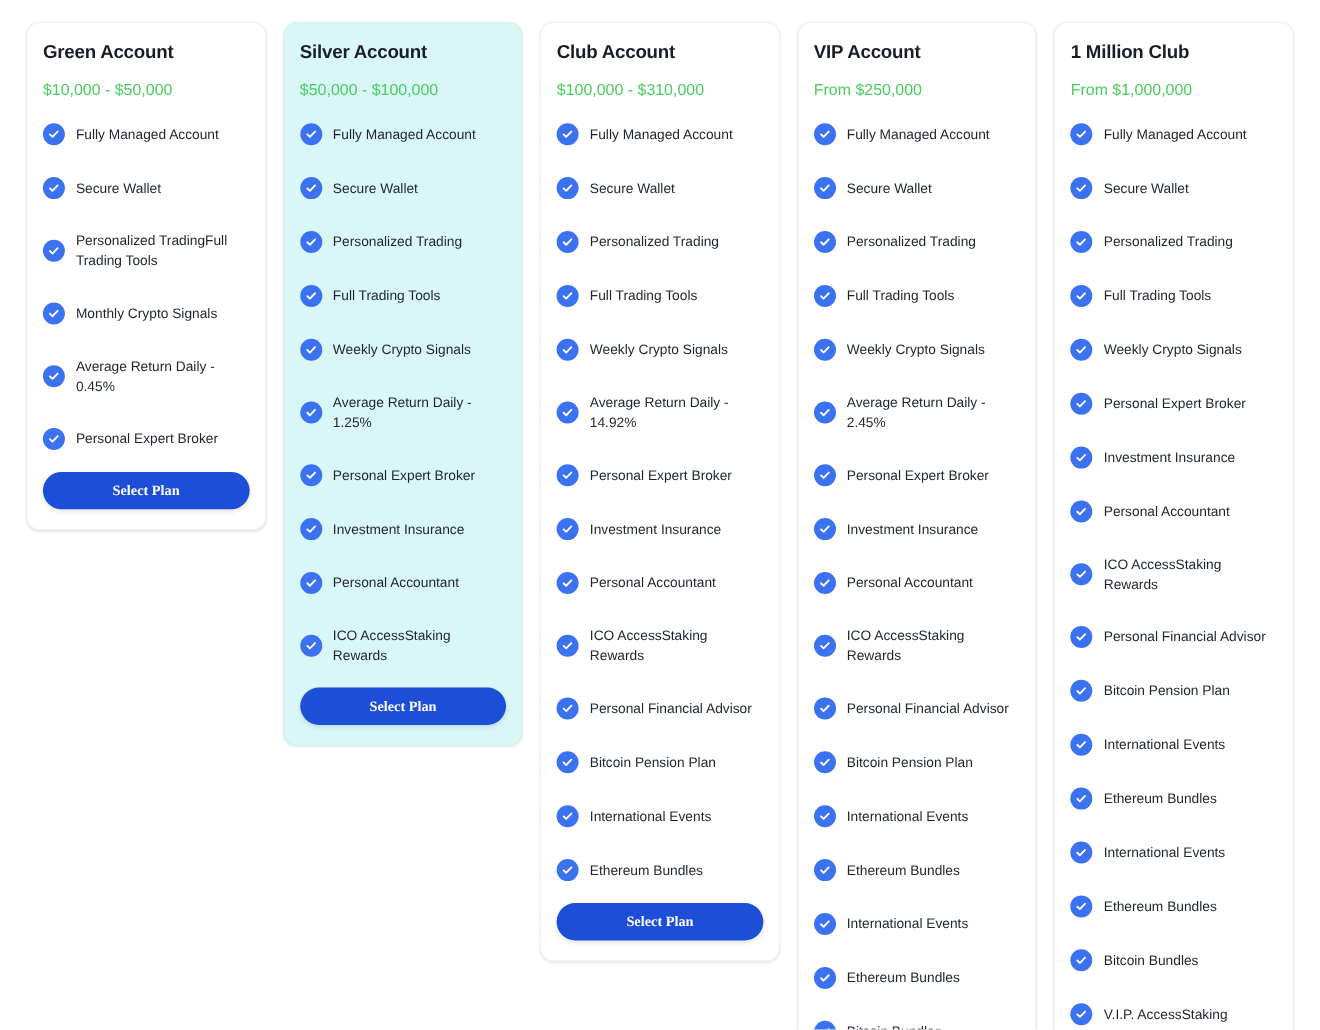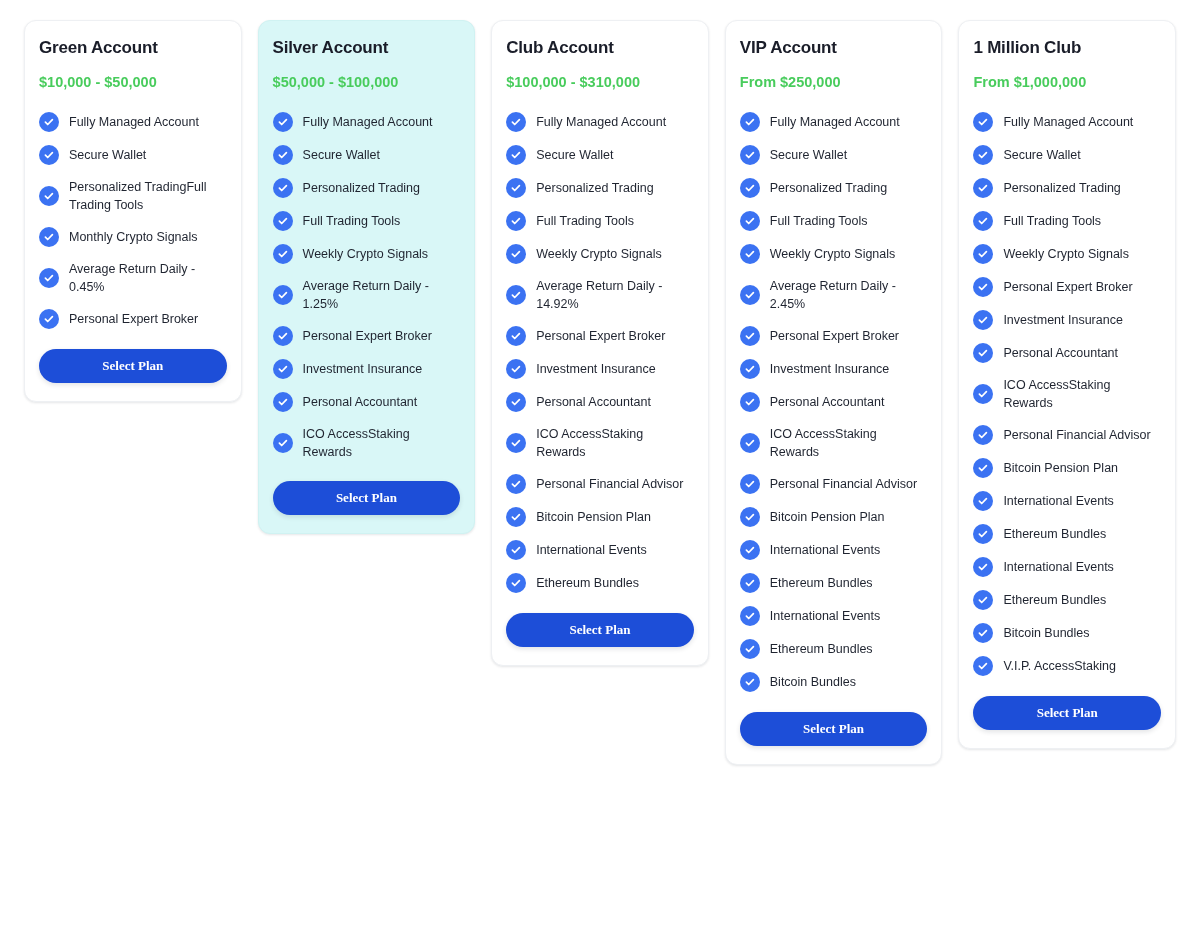--- a/index.html
+++ b/index.html
@@ -42,32 +42,32 @@
     font-size: 17px;
     font-weight: 700;
     color: #1a1d29;
     line-height: 1.3;
     letter-spacing: -0.2px;
     margin-bottom: 14px;
   }
 
   .plan-price {
     font-size: 14.5px;
-    font-weight: 700;
+    font-weight: 400;
     color: #48cc5c;
     line-height: 1.3;
     margin-bottom: 20px;
     white-space: nowrap;
   }
 
   .feature-list {
     list-style: none;
     display: flex;
     flex-direction: column;
-    gap: 13px;
+    gap: 29px;
     margin-bottom: 20px;
   }
 
   .feature-item {
     display: flex;
     align-items: center;
     gap: 10px;
   }
 
   .check-icon {

